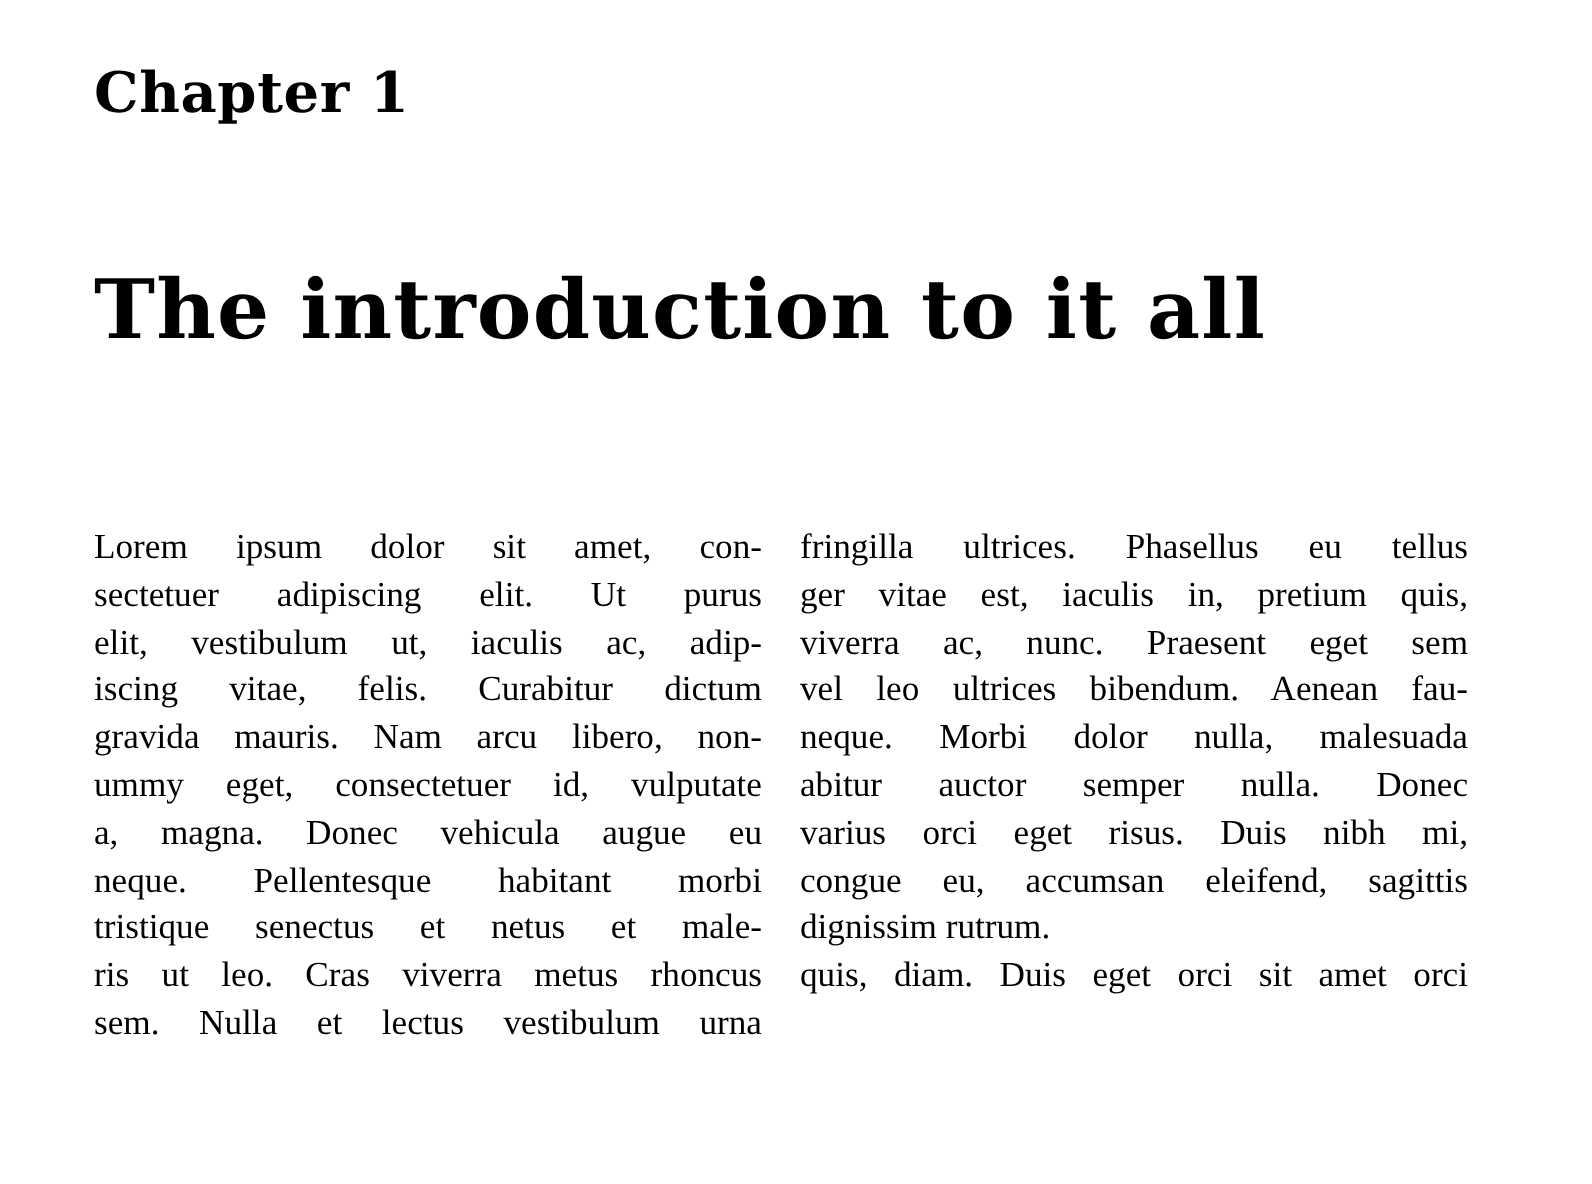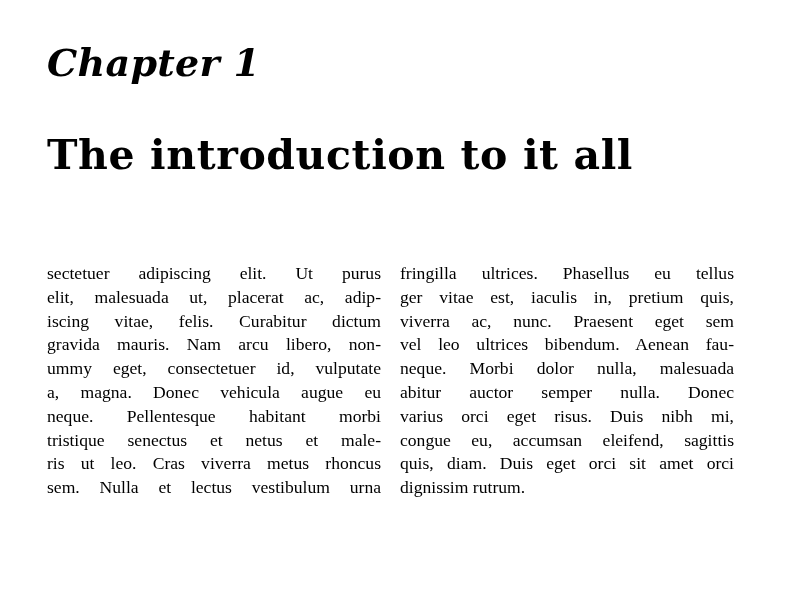--- a/index.html
+++ b/index.html
@@ -11,28 +11,27 @@
       width: 796px;
       height: 592px;
       position: relative;
       overflow: hidden;
       font-family: "DejaVu Serif", "Liberation Serif", serif;
       color: #000000;
     }
     .chapter-label {
       position: absolute;
       left: 47px;
-      top: 40px;
+      top: 24px;
       font-family: "DejaVu Serif", serif;
       font-weight: bold;
-      font-size: 38px;
+      font-size: 28px;
       line-height: 46px;
       margin: 0;
       letter-spacing: 0.3px;
-      font-style: italic;
     }
     .chapter-title {
       position: absolute;
       left: 47px;
       top: 126px;
       font-family: "DejaVu Serif", serif;
       font-weight: bold;
       font-size: 41px;
       line-height: 58px;
       margin: 0;
@@ -60,36 +59,37 @@
       text-align-last: left;
     }
   </style>
 </head>
 <body>
 
 <h2 class="chapter-label">Chapter 1</h2>
 <h1 class="chapter-title">The introduction to it all</h1>
 
 <div class="column left">
+  <span class="line">Lorem ipsum dolor sit amet, con-</span>
   <span class="line">sectetuer adipiscing elit.  Ut purus</span>
-  <span class="line">elit, malesuada ut, placerat ac, adip-</span>
+  <span class="line">elit, vestibulum ut, iaculis ac, adip-</span>
   <span class="line">iscing vitae, felis.  Curabitur dictum</span>
   <span class="line">gravida mauris. Nam arcu libero, non-</span>
   <span class="line">ummy eget, consectetuer id, vulputate</span>
   <span class="line">a, magna.  Donec vehicula augue eu</span>
   <span class="line">neque.  Pellentesque habitant morbi</span>
   <span class="line">tristique senectus et netus et male-</span>
   <span class="line">ris ut leo. Cras viverra metus rhoncus</span>
   <span class="line">sem.  Nulla et lectus vestibulum urna</span>
 </div>
 
 <div class="column right">
   <span class="line">fringilla ultrices.  Phasellus eu tellus</span>
   <span class="line">ger vitae est, iaculis in, pretium quis,</span>
   <span class="line">viverra ac, nunc.  Praesent eget sem</span>
   <span class="line">vel leo ultrices bibendum. Aenean fau-</span>
   <span class="line">neque.  Morbi dolor nulla, malesuada</span>
   <span class="line">abitur auctor semper nulla.  Donec</span>
   <span class="line">varius orci eget risus.  Duis nibh mi,</span>
   <span class="line">congue eu, accumsan eleifend, sagittis</span>
+  <span class="line last">dignissim rutrum.</span>
   <span class="line">quis, diam. Duis eget orci sit amet orci</span>
-  <span class="line last">dignissim rutrum.</span>
 </div>
 
 </body></html>

